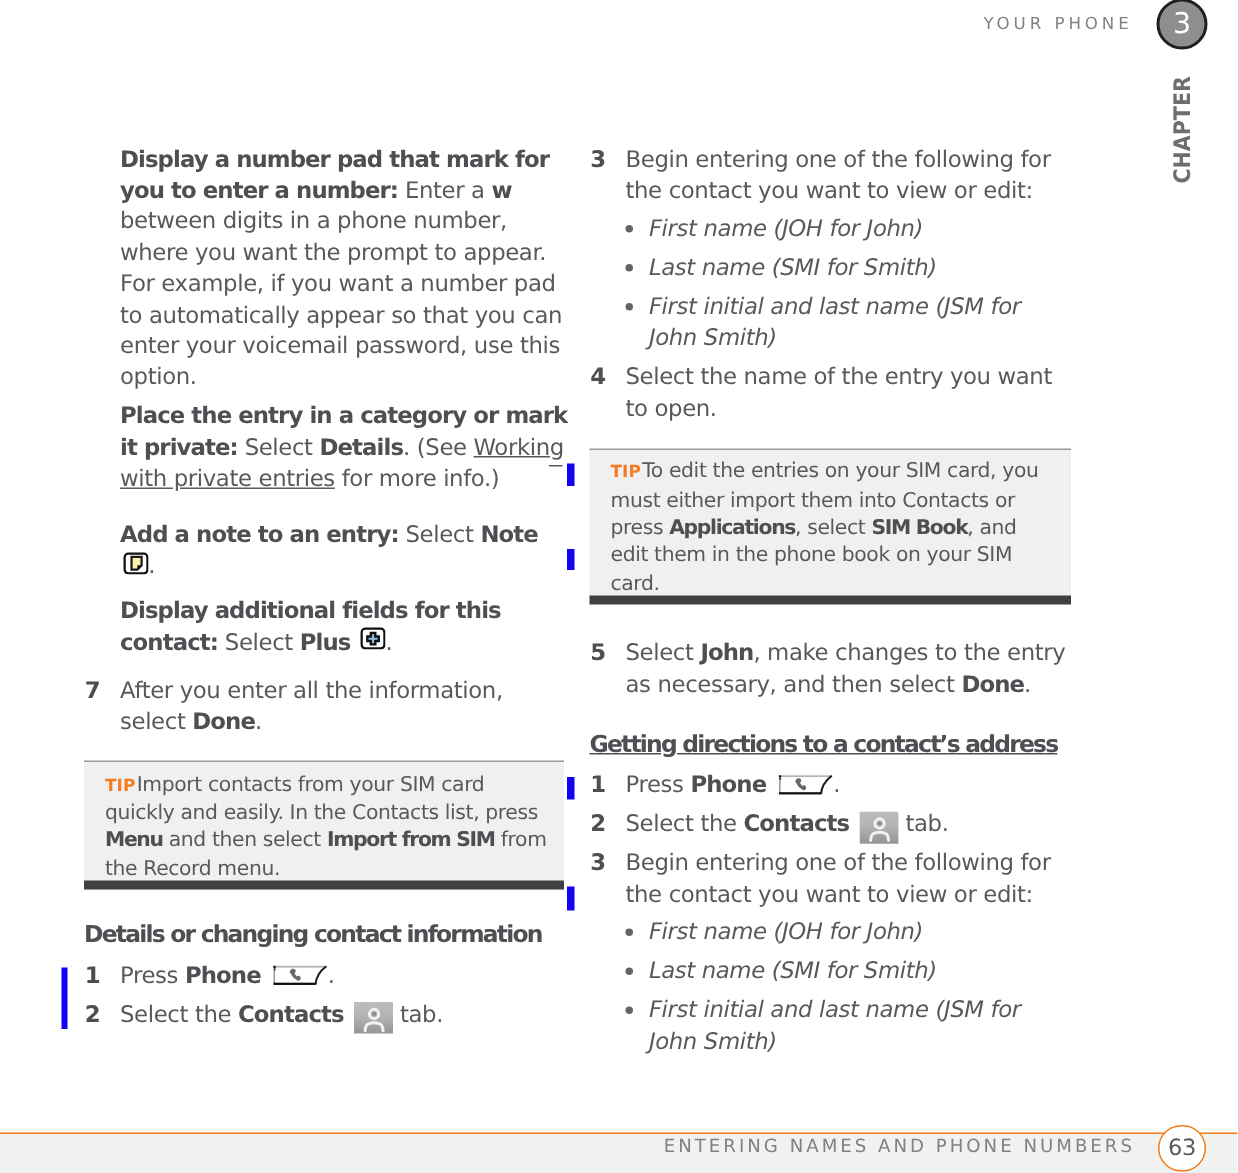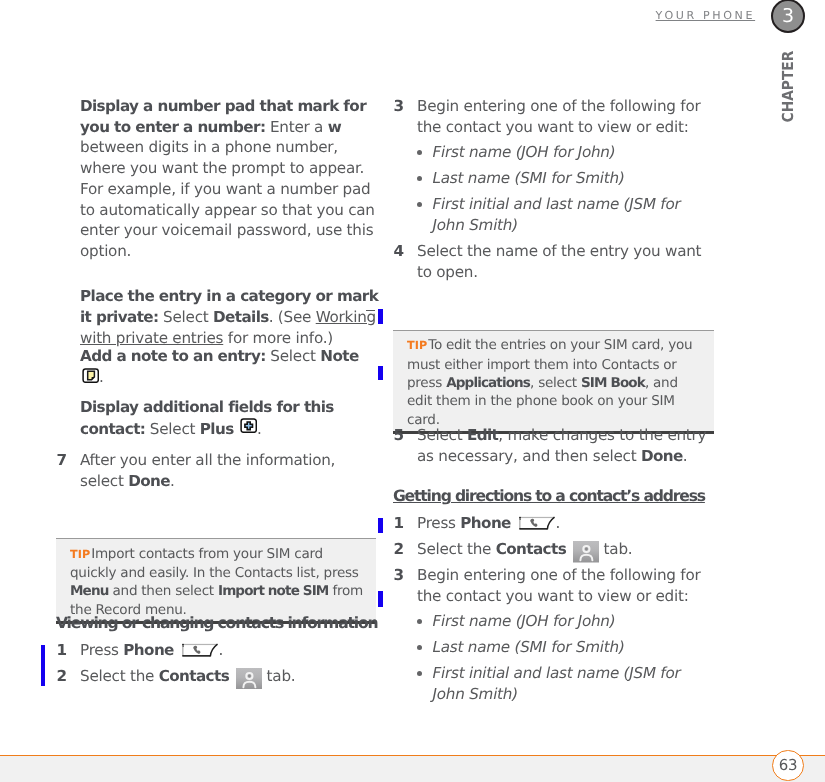--- a/index.html
+++ b/index.html
@@ -2,21 +2,21 @@
 <html><head>
 <meta charset="utf-8">
 <style>
   html,body{margin:0;padding:0;}
   body{width:825px;height:782px;background:#fff;color:#58595b;overflow:hidden;position:relative;
        font-family:"DejaVu Sans",sans-serif;
        -webkit-font-smoothing:antialiased;text-rendering:geometricPrecision;}
   .page{position:absolute;left:0;top:0;width:825px;height:782px;}
 
   
-  .hdr-title{position:absolute;top:8.9px;left:655.6px;font-size:11.1px;letter-spacing:2.62px;color:#808285;white-space:nowrap;text-decoration:underline;}
+  .hdr-title{position:absolute;top:8.9px;left:655.6px;font-size:11.1px;letter-spacing:2.62px;color:#808285;white-space:nowrap;}
   .chapnum{position:absolute;left:771px;top:-1px;width:30px;height:30px;border-radius:50%;
            background:#8e8e8e;border:2px solid #231f20;color:#fff;font-size:19px;line-height:30px;text-align:center;}
   .chapword{position:absolute;top:46.5px;left:778.6px;writing-mode:vertical-rl;transform-box:fill-box;font-size:15.2px;
             letter-spacing:0.0px;transform:rotate(180deg) scaleY(0.905);transform-origin:center;color:#6d6e71;font-weight:bold;}
 
   
   .col{position:absolute;font-size:15.2px;line-height:20.76px;letter-spacing:-0.25px;top:0;}
   .colL{left:0px;width:825px;}
   .colR{left:0px;width:825px;}
   .blk{position:absolute;}
@@ -33,22 +33,22 @@
   .colR .n{left:393.5px;}
   .colR .blk.bul{left:432.6px;width:269px;font-style:italic;}
   .bdot{position:absolute;width:5px;height:5px;border-radius:50%;background:#636466;}
   .colR .bdot{left:417.2px;}
 
   h2.sec{position:absolute;font-size:15.6px;line-height:20.76px;font-weight:bold;color:#4d4f53;margin:0;letter-spacing:-1.18px;}
   .colL h2.sec{left:56px;}
   .colR h2.sec{left:393px;text-decoration:underline;}
 
   
-  .tip{position:absolute;background:#f0f0f0;border-top:1px solid #9a9a9a;border-bottom:3px solid #404040;
-       font-size:13.55px;line-height:18.43px;letter-spacing:-0.25px;box-sizing:border-box;margin-top:31px;}
+  .tip{position:absolute;background:#f0f0f0;border-top:1px solid #9a9a9a;border-bottom:6px solid #404040;
+       font-size:13.55px;line-height:18.43px;letter-spacing:-0.25px;box-sizing:border-box;}
   .tip b{letter-spacing:-0.88px;}
   .tip .lbl{font-weight:bold;color:#f47b20;font-size:11.2px;letter-spacing:0.1px;margin-right:-3.2px;}
 
   
   .cbar{position:absolute;background:#1400f0;}
 
   
   .footbg{position:absolute;left:0;top:756.2px;width:825px;height:25.8px;background:#f1f1f1;}
   .footline{position:absolute;left:0;top:754.8px;width:825px;height:1.3px;background:#f07d1a;}
   .foottext{position:absolute;top:757.4px;left:442.5px;font-size:12.1px;letter-spacing:2.0px;color:#7f8184;white-space:nowrap;}
@@ -67,34 +67,34 @@
 <body>
 
 <div class="page">
 
   <div class="hdr-title">YOUR PHONE</div>
   <div class="chapnum">3</div>
   <div class="chapword">CHAPTER</div>
 
   <div class="col colL">
     <p class="blk" style="top:95.8px"><b>Display a number pad that mark for you to enter a number:</b><span> Enter a </span><b>w</b><span> between digits in a phone number, where you want the prompt to appear. For example, if you want a number pad to automatically appear so that you can enter your voicemail password, use this option.</span></p>
-    <p class="blk" style="top:286px"><b>Place the entry in a category or mark it private:</b><span> Select </span><b>Details</b><span>. (See </span><span class="ul">Working with private entries</span><span> for more info.)</span></p>
+    <p class="blk" style="top:267px"><b>Place the entry in a category or mark it private:</b><span> Select </span><b>Details</b><span>. (See </span><span class="ul">Working with private entries</span><span> for more info.)</span></p>
     <p class="blk" style="top:345.8px"><b>Add a note to an entry:</b><span> Select </span><b>Note</b> <span><svg class="ico ico-note" viewBox="0 0 17.4 15.4" xmlns="http://www.w3.org/2000/svg">
             <rect x="1.1" y="1.1" width="15.2" height="13.2" rx="2.4" ry="2.4" fill="#ffffff" stroke="#111111" stroke-width="1.5"></rect>
             <path d="M5.7 3.2 H12.4 V8.9 L9.6 11.8 H5.7 Z" fill="#fbf2a8" stroke="#1a1a1a" stroke-width="1.5" stroke-linejoin="miter"></path>
             <path d="M12.4 8.9 H9.6 V11.8 Z" fill="#111111"></path>
           </svg></span><span>.</span></p>
     <p class="blk" style="top:397.3px"><b>Display additional fields for this contact:</b><span> Select </span><b>Plus</b> <span><svg class="ico ico-plus" viewBox="0 0 17.4 15.4" xmlns="http://www.w3.org/2000/svg">
             <rect x="1.1" y="1.1" width="15.2" height="13.2" rx="2.4" ry="2.4" fill="#ffffff" stroke="#111111" stroke-width="1.5"></rect>
             <path d="M7.2 4.0 H10.2 V6.3 H12.5 V9.3 H10.2 V11.6 H7.2 V9.3 H4.9 V6.3 H7.2 Z" fill="#8fc0e8" stroke="#111111" stroke-width="1.6" stroke-linejoin="miter"></path>
           </svg></span><span>.</span></p>
     <span class="n" style="top:449.8px">7</span>
     <p class="blk" style="top:449.8px"><span>After you enter all the information, select </span><b>Done</b><span>.</span></p>
-    <div class="tip" style="left:56px;top:507px;width:320px;height:86px;padding:5.6px 4px 0 14px"><span class="lbl">TIP</span><span> Import contacts from your SIM card quickly and easily. In the Contacts list, press </span><b>Menu</b><span> and then select </span><b>Import note SIM</b><span> from the Record menu.</span></div>
-    <h2 class="sec" style="top:613.4px">Viewing or changing contacts information</h2>
+    <div class="tip" style="left:56px;top:507px;width:320px;height:86px;padding:5.6px 4px 0 14px"><span class="lbl">TIP</span><span> Import contacts from your SIM card quickly and easily. In the Contacts list, press </span><b>Menu</b><span> and then select </span><b>Import from SIM</b><span> from the Record menu.</span></div>
+    <h2 class="sec" style="top:613.4px">Details or changing contact information</h2>
     <span class="n" style="top:639.8px">1</span>
     <p class="blk" style="top:639.8px"><span>Press </span><b>Phone</b> <span><svg class="ico ico-phone" viewBox="0 0 38 16" xmlns="http://www.w3.org/2000/svg">
             <path d="M2.8 3.4 H37.2 C32.8 6.9 30.3 10.8 29.9 14.8 H2.8 Z" fill="#ffffff"></path>
             <rect x="2.2" y="2.7" width="35.4" height="1.2" fill="#b5b5b5"></rect>
             <rect x="2.3" y="3.4" width="1.1" height="11.4" fill="#9e9e9e"></rect>
             <rect x="2.2" y="2.7" width="1.6" height="1.4" fill="#1a1a1a"></rect>
             <rect x="2.6" y="4.4" width="1.1" height="1.2" fill="#2b2b2b"></rect>
             <rect x="2.3" y="13.9" width="27.9" height="1.5" fill="#0f0f0f"></rect>
             <path d="M37.3 3.0 C32.6 6.6 30.4 10.7 30.2 15.3" stroke="#1d1d1d" stroke-width="1.4" fill="none"></path>
             <g fill="#696969">
@@ -125,21 +125,21 @@
     <span class="bdot" style="top:149.9px"></span>
     <p class="blk bul" style="top:141.8px">First name (JOH for John)</p>
     <span class="bdot" style="top:175.9px"></span>
     <p class="blk bul" style="top:167.8px">Last name (SMI for Smith)</p>
     <span class="bdot" style="top:201.9px"></span>
     <p class="blk bul" style="top:193.8px">First initial and last name (JSM for John Smith)</p>
     <span class="n" style="top:240.8px">4</span>
     <p class="blk" style="top:240.8px"><span>Select the name of the entry you want to open.</span></p>
     <div class="tip" style="left:393px;top:298.5px;width:321px;height:104.4px;padding:5.6px 13px 0 14px"><span class="lbl">TIP</span><span> To edit the entries on your SIM card, you must either import them into Contacts or press </span><b>Applications</b><span>, select </span><b>SIM Book</b><span>, and edit them in the phone book on your SIM card.</span></div>
     <span class="n" style="top:424.8px">5</span>
-    <p class="blk" style="top:424.8px"><span>Select </span><b>Edit</b><span>, make changes to the entry as necessary, and then select </span><b>Done</b><span>.</span></p>
+    <p class="blk" style="top:424.8px"><span>Select </span><b>John</b><span>, make changes to the entry as necessary, and then select </span><b>Done</b><span>.</span></p>
     <h2 class="sec" style="top:486.4px">Getting directions to a contact’s address</h2>
     <span class="n" style="top:512.8px">1</span>
     <p class="blk" style="top:512.8px"><span>Press </span><b>Phone</b> <span><svg class="ico ico-phone" viewBox="0 0 38 16" xmlns="http://www.w3.org/2000/svg">
             <path d="M2.8 3.4 H37.2 C32.8 6.9 30.3 10.8 29.9 14.8 H2.8 Z" fill="#ffffff"></path>
             <rect x="2.2" y="2.7" width="35.4" height="1.2" fill="#b5b5b5"></rect>
             <rect x="2.3" y="3.4" width="1.1" height="11.4" fill="#9e9e9e"></rect>
             <rect x="2.2" y="2.7" width="1.6" height="1.4" fill="#1a1a1a"></rect>
             <rect x="2.6" y="4.4" width="1.1" height="1.2" fill="#2b2b2b"></rect>
             <rect x="2.3" y="13.9" width="27.9" height="1.5" fill="#0f0f0f"></rect>
             <path d="M37.3 3.0 C32.6 6.6 30.4 10.7 30.2 15.3" stroke="#1d1d1d" stroke-width="1.4" fill="none"></path>
@@ -176,15 +176,16 @@
   <div style="position:absolute;left:366px;top:310.2px;width:9px;height:1.1px;background:#58595b;"></div>
 
   <div class="cbar" style="left:377.8px;top:308.8px;width:5.3px;height:15.1px;"></div>
   <div class="cbar" style="left:377.8px;top:366.1px;width:5.3px;height:13.6px;"></div>
   <div class="cbar" style="left:377.8px;top:517.8px;width:5.3px;height:15.5px;"></div>
   <div class="cbar" style="left:377.8px;top:590.7px;width:5.3px;height:16.3px;"></div>
   <div class="cbar" style="left:40.9px;top:645.0px;width:4.4px;height:40.8px;"></div>
 
   <div class="footbg"></div>
   <div class="footline"></div>
+  <div class="foottext">ENTERING NAMES AND PHONE NUMBERS</div>
   <div class="pagenum">63</div>
 
 </div>
 
 </body></html>

